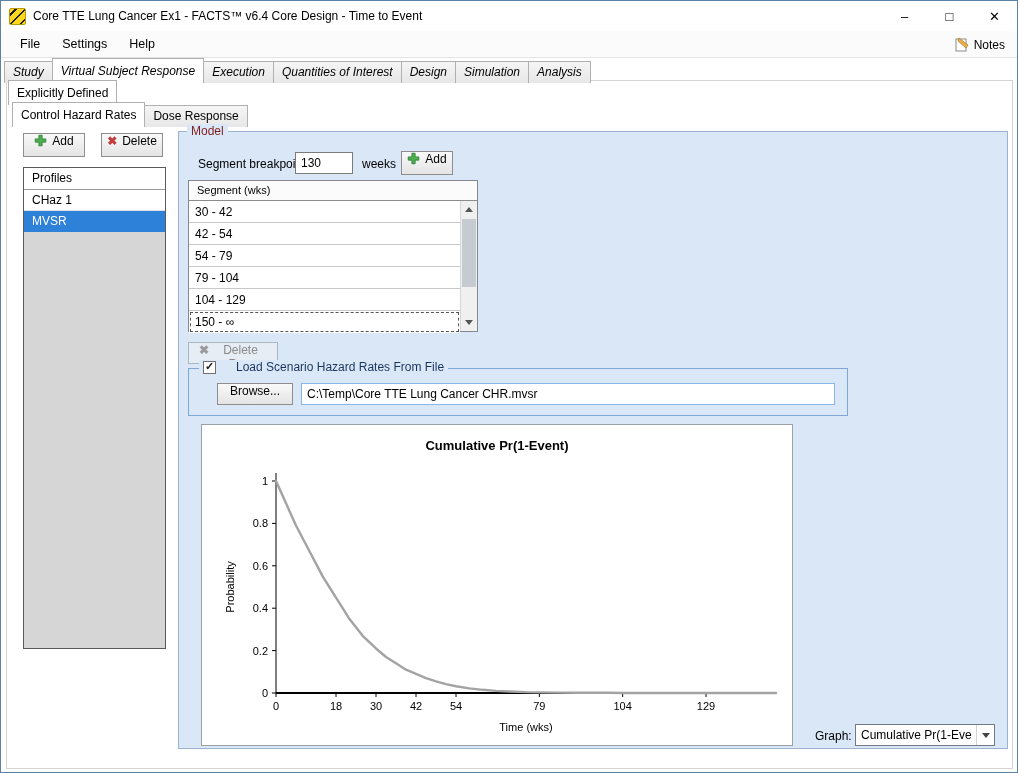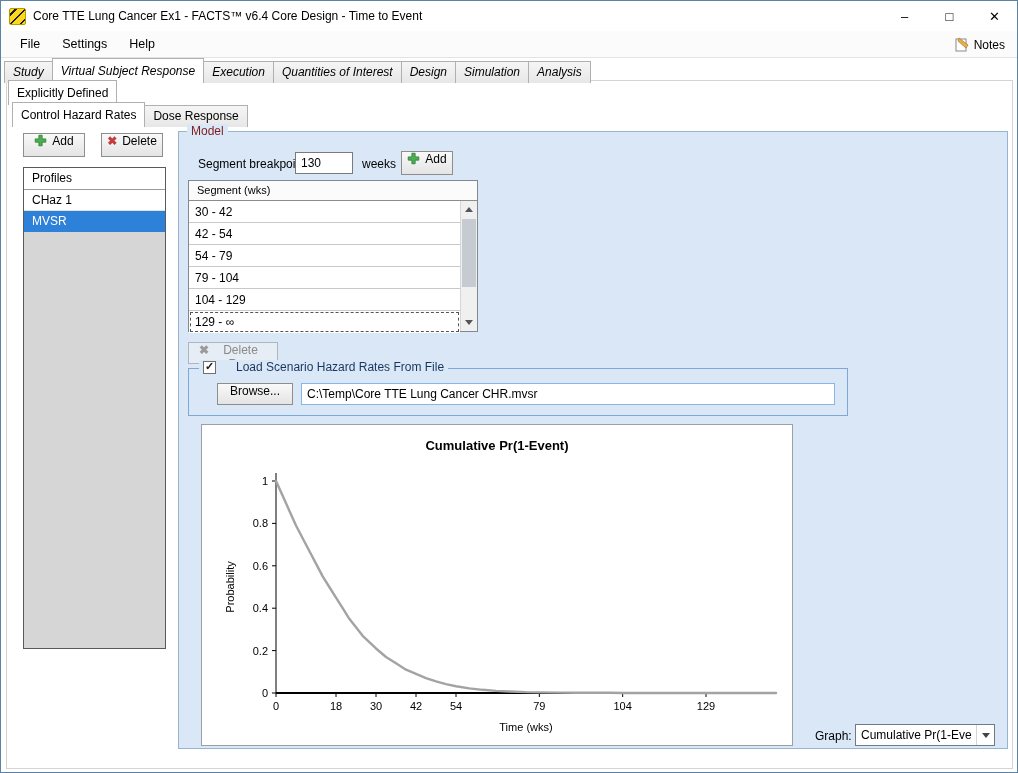--- a/index.html
+++ b/index.html
@@ -212,21 +212,21 @@
     </button>
 
     <div class="seg-table">
       <div class="seg-header">Segment (wks)</div>
       <div class="seg-rows">
         <div class="seg-row">30 - 42</div>
         <div class="seg-row">42 - 54</div>
         <div class="seg-row">54 - 79</div>
         <div class="seg-row">79 - 104</div>
         <div class="seg-row">104 - 129</div>
-        <div class="seg-row focused">129 - ∞</div>
+        <div class="seg-row focused">150 - ∞</div>
       </div>
       <div class="seg-scroll">
         <div class="sb-arrow up">
             <div class="tri-up"></div>
           </div>
         <div class="sb-thumb"></div>
         <div class="sb-arrow down">
             <div class="tri-down"></div>
           </div>
       </div>

